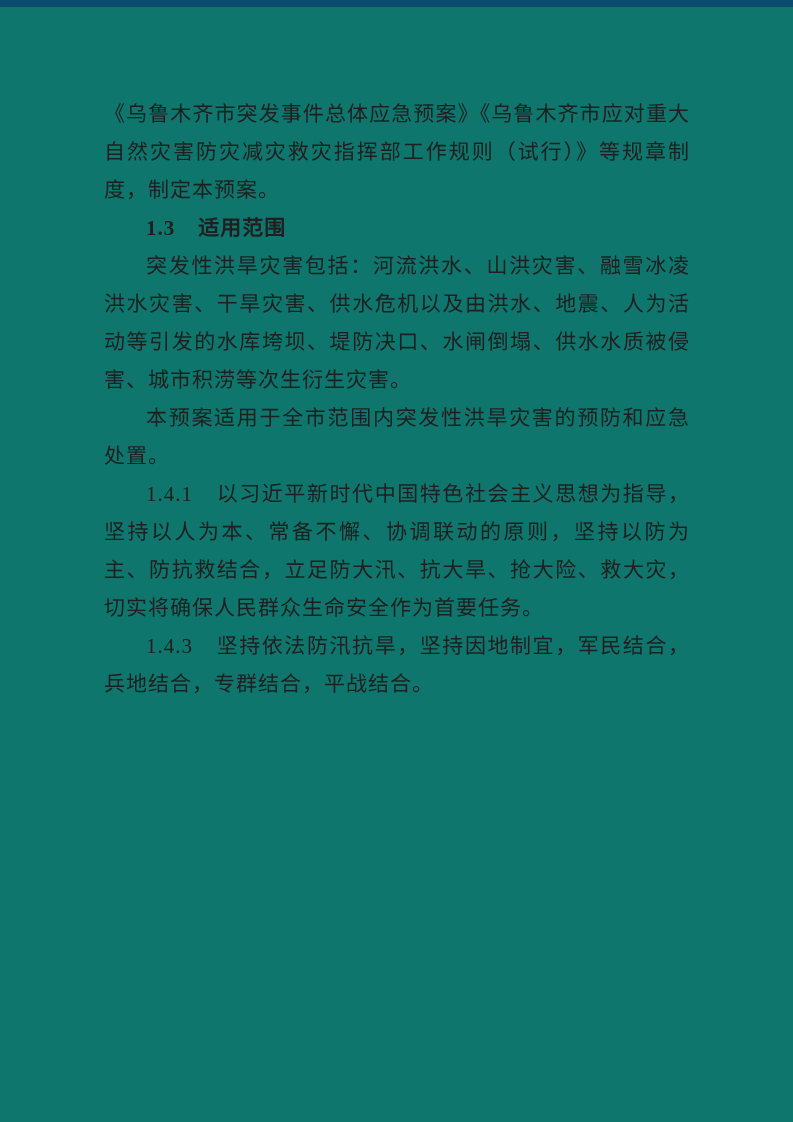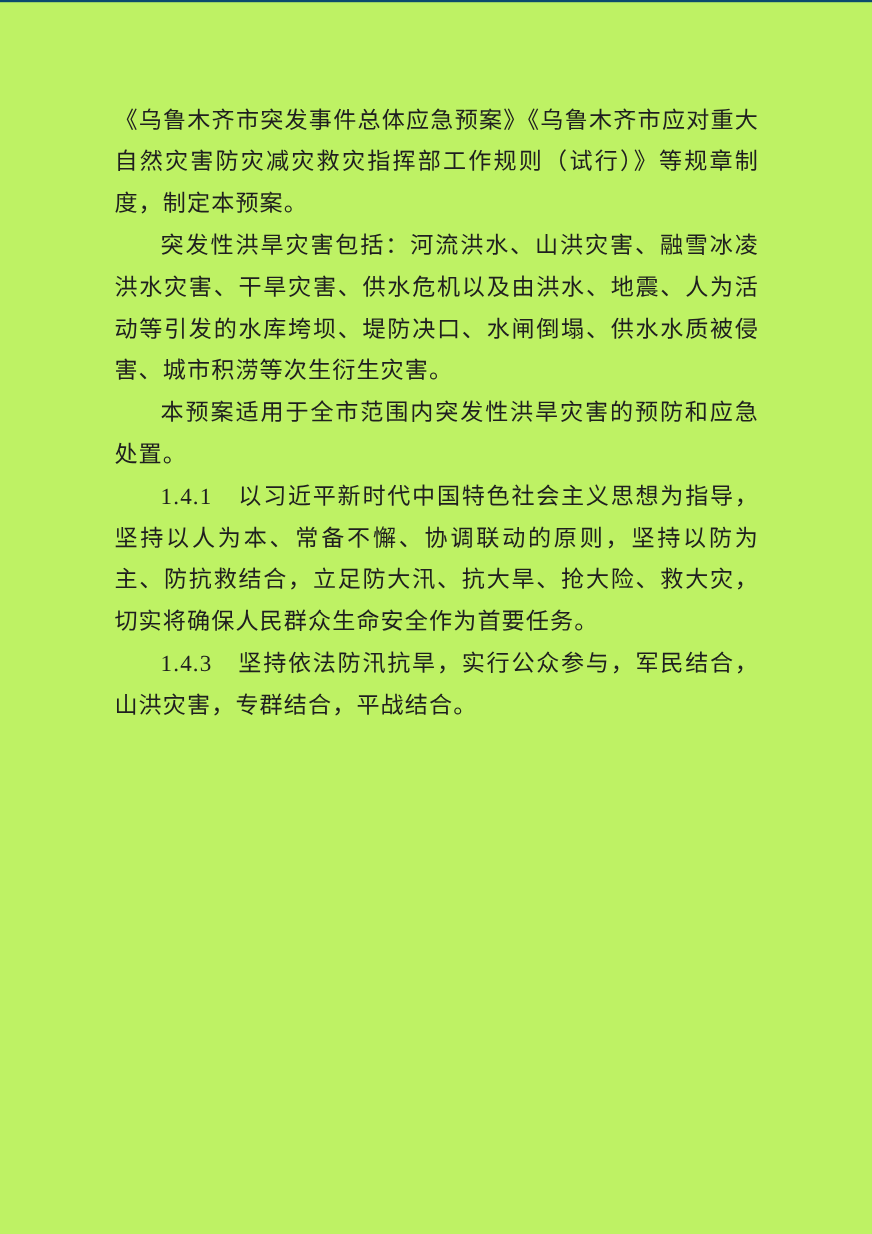--- a/index.html
+++ b/index.html
@@ -5,22 +5,22 @@
   html, body {
     margin: 0;
     padding: 0;
     background: #ffffff;
   }
   .page {
     position: relative;
     width: 793px;
     height: 1122px;
     box-sizing: border-box;
-    background: #bef264;
-    border-top: 2px solid #0c4a6e;
+    background: #0f766e;
+    border-top: 7px solid #0c4a6e;
     padding: 88px 103px 0 104px;
     overflow: hidden;
     font-family: "Liberation Serif", "DejaVu Serif", serif;
     font-size: 21px;
     line-height: 38px;
     color: #1f1f1f;
   }
   .para {
     margin: 0;
     text-align: justify;
@@ -40,24 +40,25 @@
     margin-right: 1.1em;
   }
 </style>
 </head>
 <body>
 
 <div class="page">
 
   <p class="para continuation">《乌鲁木齐市突发事件总体应急预案》《乌鲁木齐市应对重大自然灾害防灾减灾救灾指挥部工作规则（试行）》等规章制度，制定本预案。</p>
 
+  <p class="para heading"><span class="num">1.3</span><span>适用范围</span></p>
 
   <p class="para">突发性洪旱灾害包括：河流洪水、山洪灾害、融雪冰凌洪水灾害、干旱灾害、供水危机以及由洪水、地震、人为活动等引发的水库垮坝、堤防决口、水闸倒塌、供水水质被侵害、城市积涝等次生衍生灾害。</p>
 
   <p class="para">本预案适用于全市范围内突发性洪旱灾害的预防和应急处置。</p>
 
 
   <p class="para"><span class="num">1.4.1</span><span>以习近平新时代中国特色社会主义思想为指导，坚持以人为本、常备不懈、协调联动的原则，坚持以防为主、防抗救结合，立足防大汛、抗大旱、抢大险、救大灾，切实将确保人民群众生命安全作为首要任务。</span></p>
 
 
-  <p class="para"><span class="num">1.4.3</span><span>坚持依法防汛抗旱，实行公众参与，军民结合，山洪灾害，专群结合，平战结合。</span></p>
+  <p class="para"><span class="num">1.4.3</span><span>坚持依法防汛抗旱，坚持因地制宜，军民结合，兵地结合，专群结合，平战结合。</span></p>
 
 </div>
 
 </body></html>

